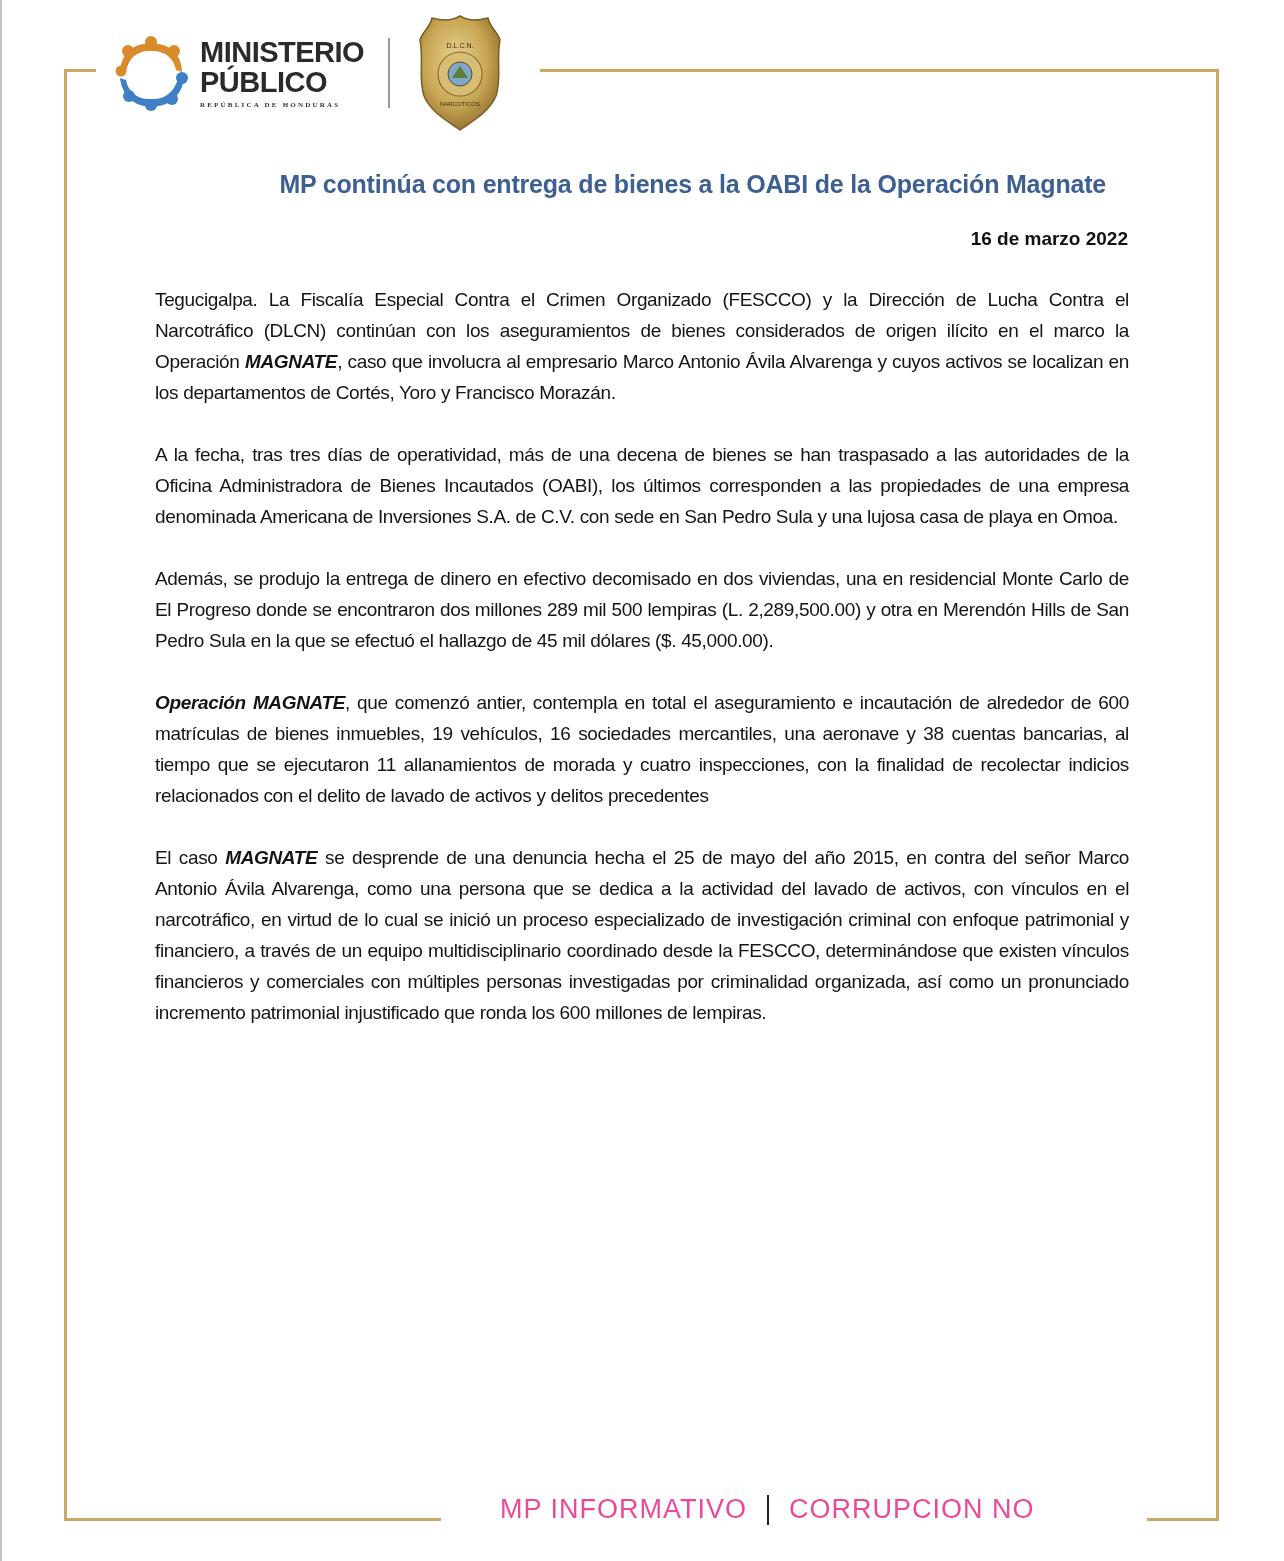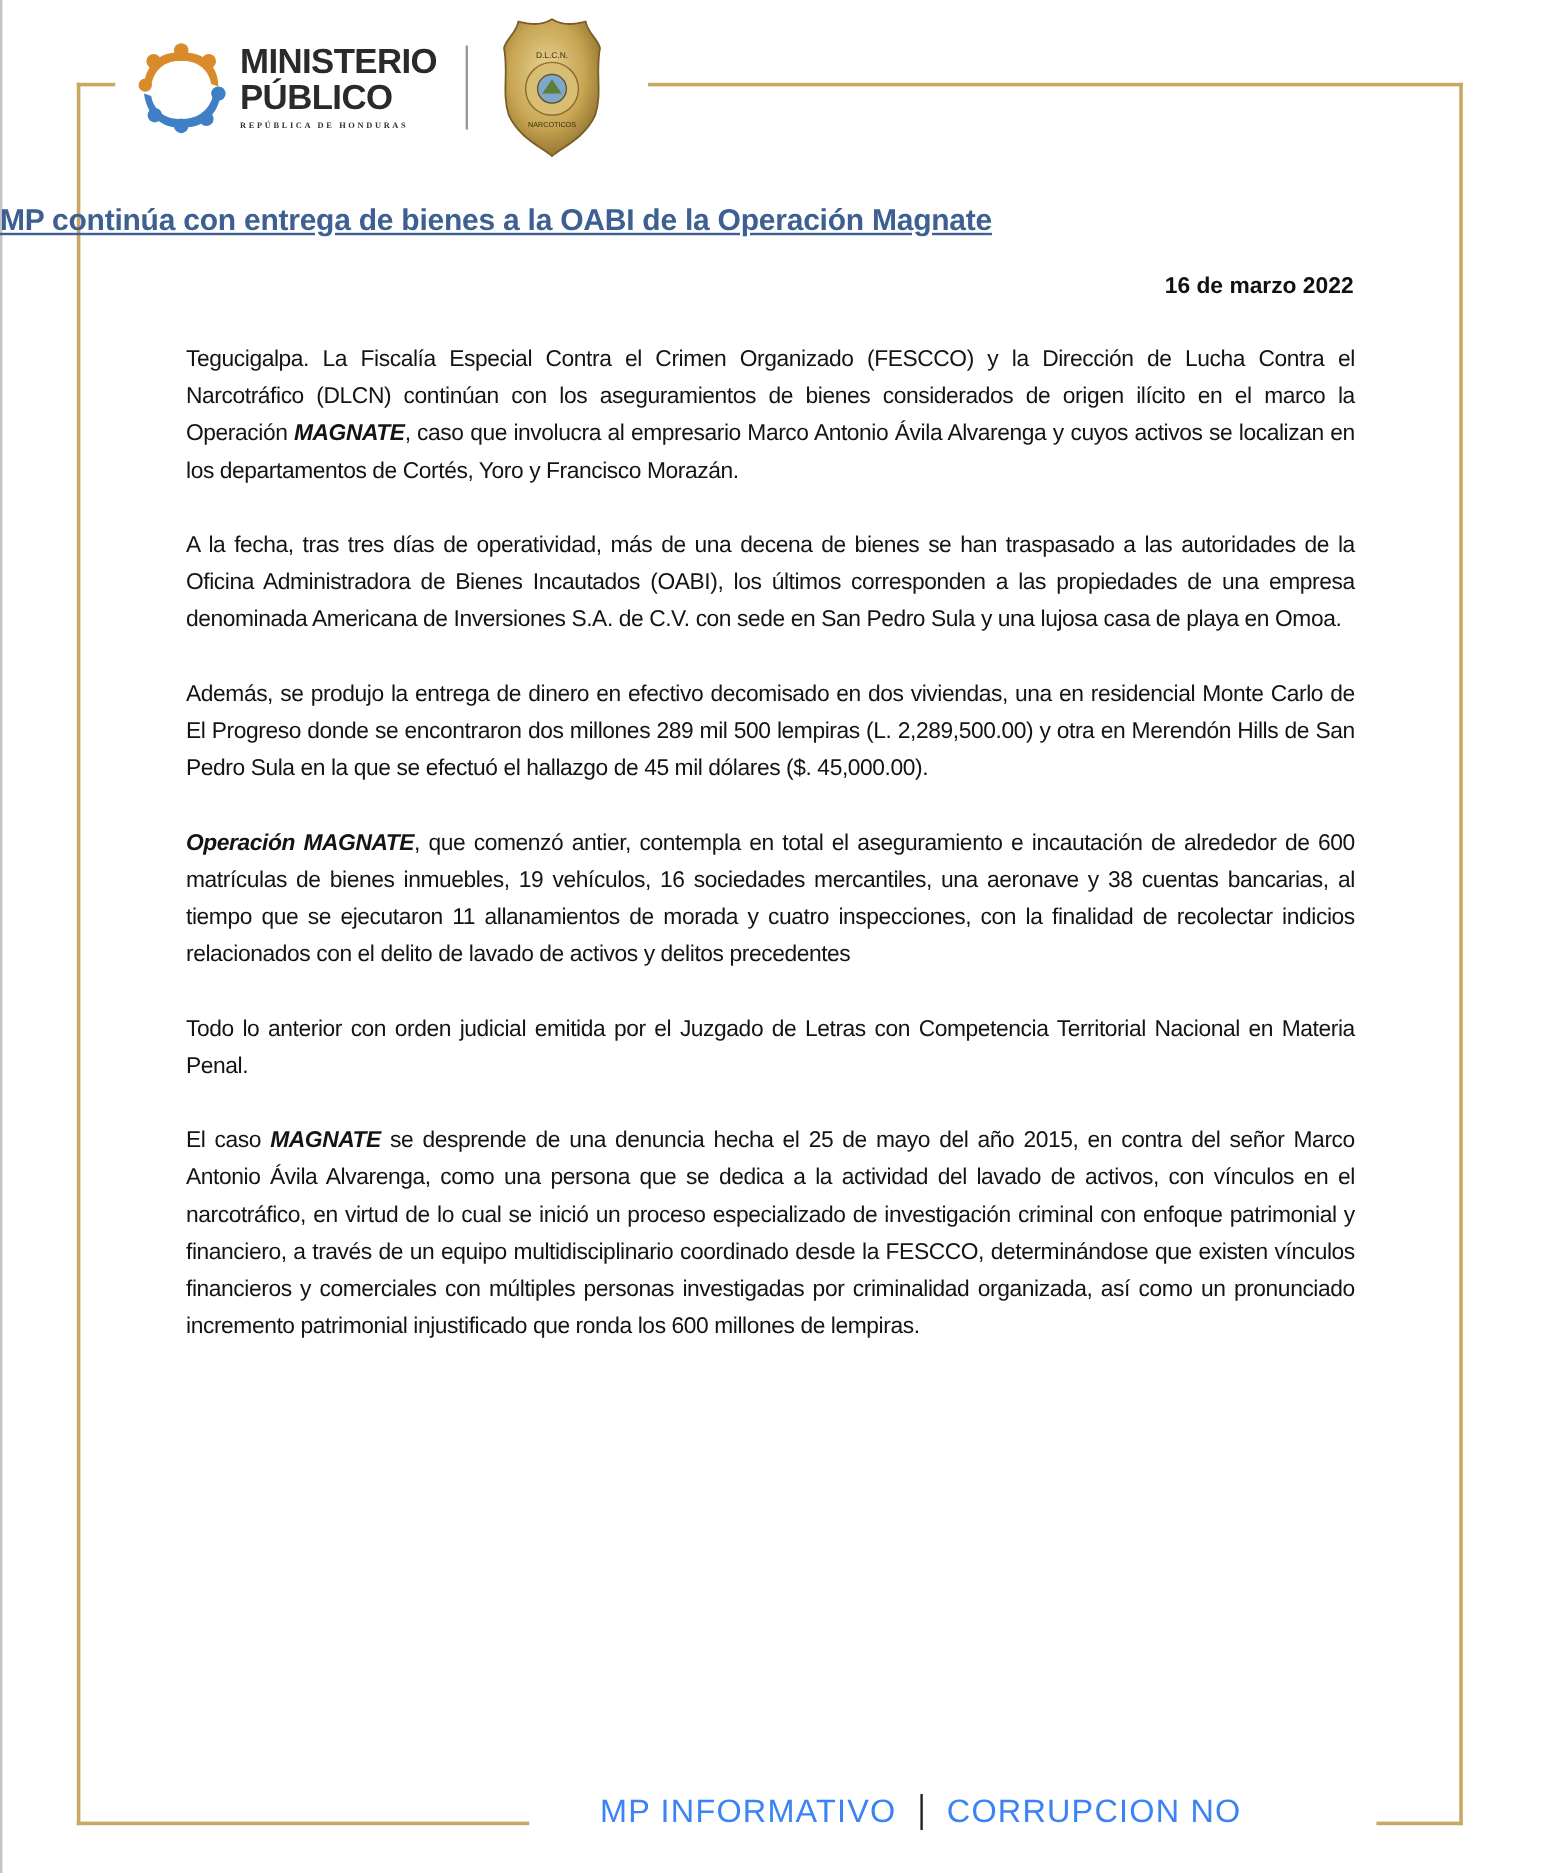--- a/index.html
+++ b/index.html
@@ -77,27 +77,26 @@
       margin-left: 28px;
       width: 84px;
       height: 118px;
     }
 
     
     .title {
       position: absolute;
       left: 0; top: 153px;
       width: 1106px;
-      text-align: left;
+      text-align: right;
       font-family: "Liberation Sans", sans-serif;
       font-weight: bold;
       font-size: 25px;
       color: #3d5f91;
       letter-spacing: -0.2px;
-      text-decoration: underline;
     }
     .date {
       position: absolute;
       right: 156px; top: 228px;
       font-weight: bold;
       font-size: 19px;
       color: #111;
     }
 
     .body-text {
@@ -120,21 +119,21 @@
 
     .footer {
       position: absolute;
       left: 500px;
       top: 1494px;
       display: flex;
       align-items: center;
       font-family: "Liberation Sans", sans-serif;
       font-size: 27px;
       letter-spacing: 1px;
-      color: #3b82f6;
+      color: #ec4899;
     }
     .footer .sep {
       display: inline-block;
       width: 2px;
       height: 30px;
       background: #222;
       margin: 0 20px;
     }
   </style>
 </head>
@@ -196,21 +195,20 @@
 </header>
 
 <h1 class="title">MP continúa con entrega de bienes a la OABI de la Operación Magnate</h1>
 <div class="date">16 de marzo 2022</div>
 
 <main class="body-text">
   <p><b>Tegucigalpa.</b><span> La Fiscalía Especial Contra el Crimen Organizado (FESCCO) y la Dirección de Lucha Contra el Narcotráfico (DLCN) continúan con los aseguramientos de bienes considerados de origen ilícito en el marco la Operación </span><span class="bi">MAGNATE</span><span>, caso que involucra al empresario Marco Antonio Ávila Alvarenga y cuyos activos se localizan en los departamentos de Cortés, Yoro y Francisco Morazán.</span></p>
   <p>A la fecha, tras tres días de operatividad, más de una decena de bienes se han traspasado a las autoridades de la Oficina Administradora de Bienes Incautados (OABI), los últimos corresponden a las propiedades de una empresa denominada Americana de Inversiones S.A. de C.V. con sede en San Pedro Sula y una lujosa casa de playa en Omoa.</p>
   <p>Además, se produjo la entrega de dinero en efectivo decomisado en dos viviendas, una en residencial Monte Carlo de El Progreso donde se encontraron dos millones 289 mil 500 lempiras (L. 2,289,500.00) y otra en Merendón Hills de San Pedro Sula en la que se efectuó el hallazgo de 45 mil dólares ($. 45,000.00).</p>
   <p><span class="bi">Operación MAGNATE</span><span>, que comenzó antier, contempla en total el aseguramiento e incautación de alrededor de 600 matrículas de bienes inmuebles, 19 vehículos, 16 sociedades mercantiles, una aeronave y 38 cuentas bancarias, al tiempo que se ejecutaron 11 allanamientos de morada y cuatro inspecciones, con la finalidad de recolectar indicios relacionados con el delito de lavado de activos y delitos precedentes</span></p>
-  <p>Todo lo anterior con orden judicial emitida por el Juzgado de Letras con Competencia Territorial Nacional en Materia Penal.</p>
   <p><span>El caso </span><span class="bi">MAGNATE</span><span> se desprende de una denuncia hecha el 25 de mayo del año 2015, en contra del señor Marco Antonio Ávila Alvarenga, como una persona que se dedica a la actividad del lavado de activos, con vínculos en el narcotráfico, en virtud de lo cual se inició un proceso especializado de investigación criminal con enfoque patrimonial y financiero, a través de un equipo multidisciplinario coordinado desde la FESCCO, determinándose que existen vínculos financieros y comerciales con múltiples personas investigadas por criminalidad organizada, así como un pronunciado incremento patrimonial injustificado que ronda los 600 millones de lempiras.</span></p>
 </main>
 
 <footer class="footer">
   <span>MP INFORMATIVO</span>
   <span class="sep"></span>
   <span>CORRUPCION NO</span>
 </footer>
 
 </body></html>

